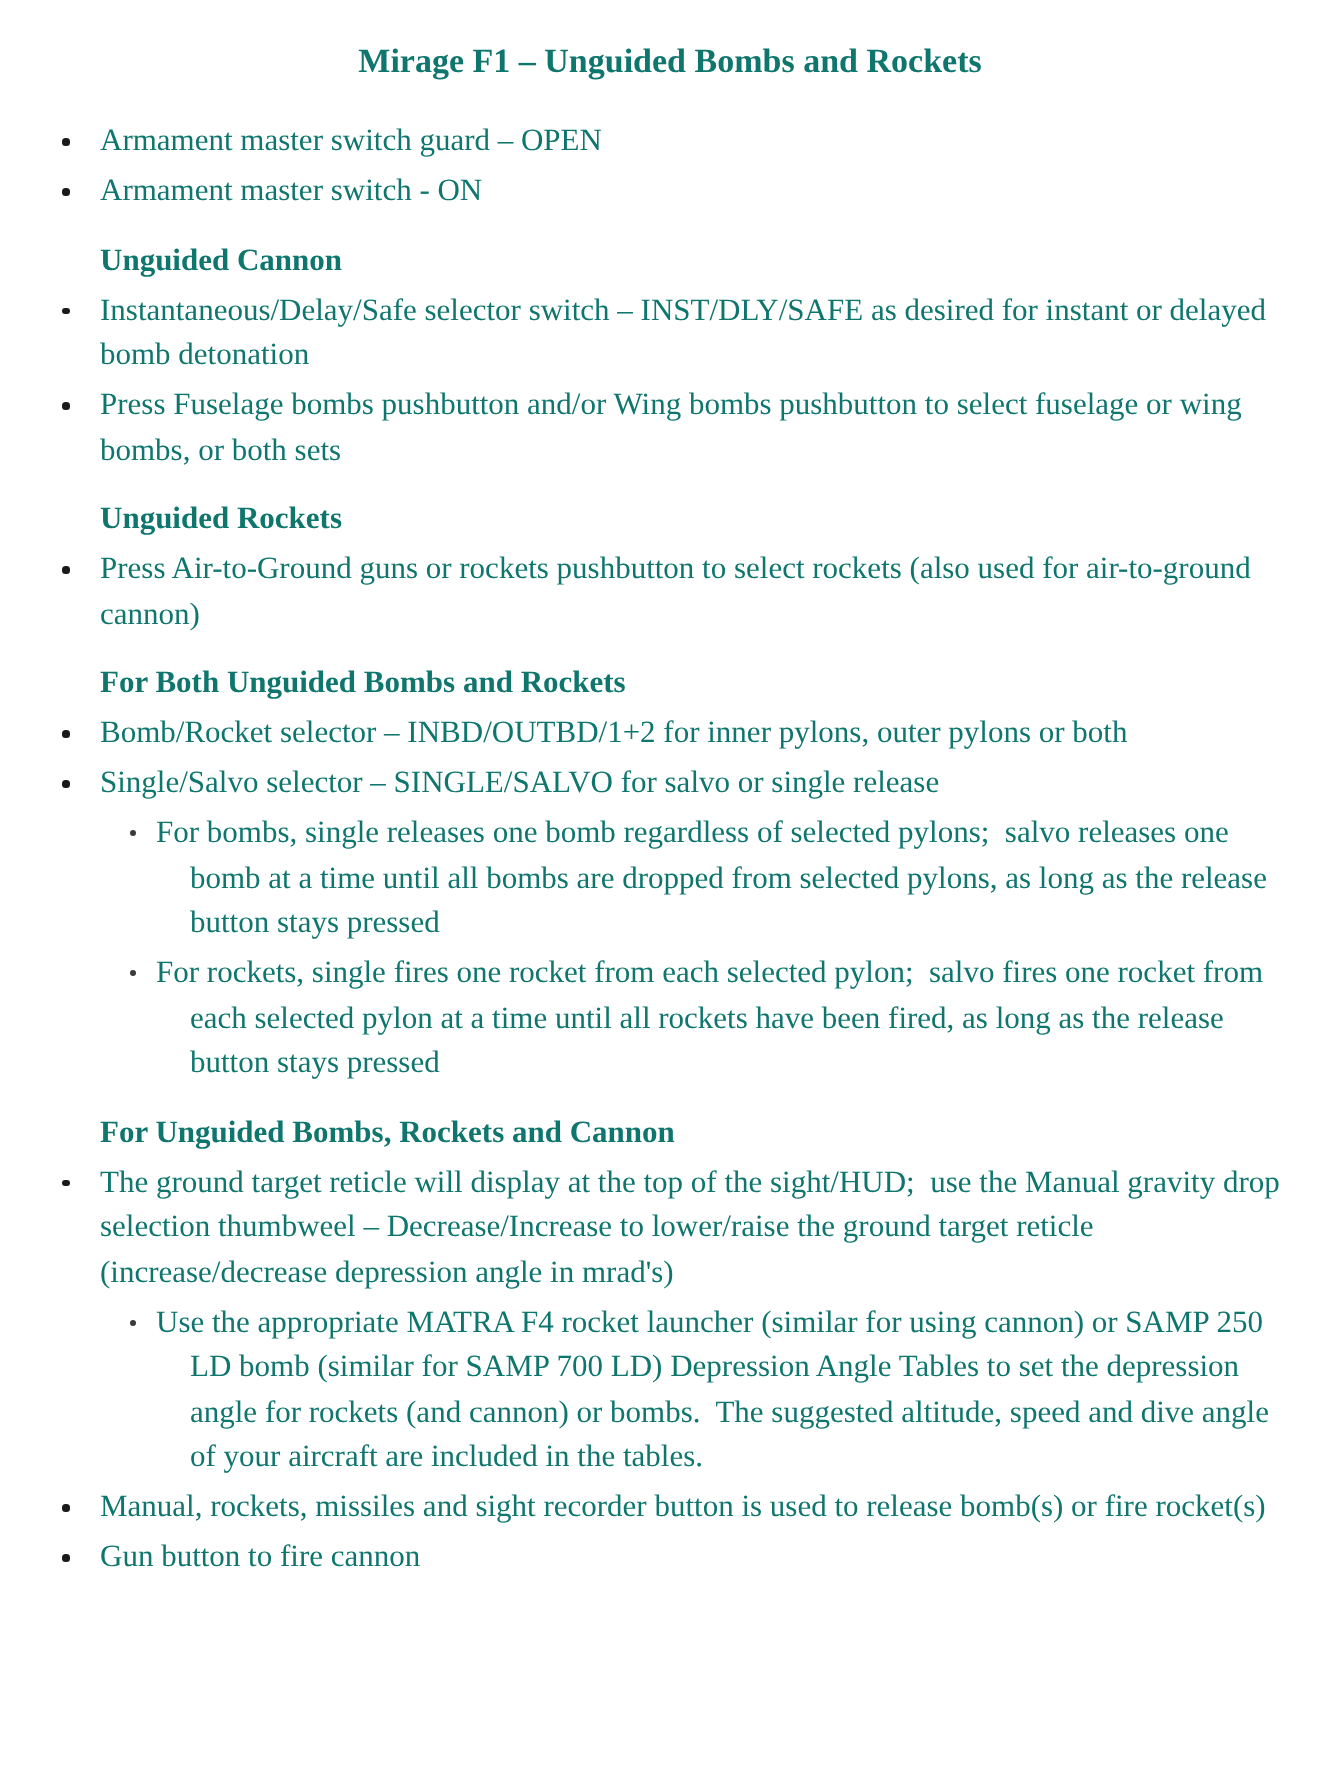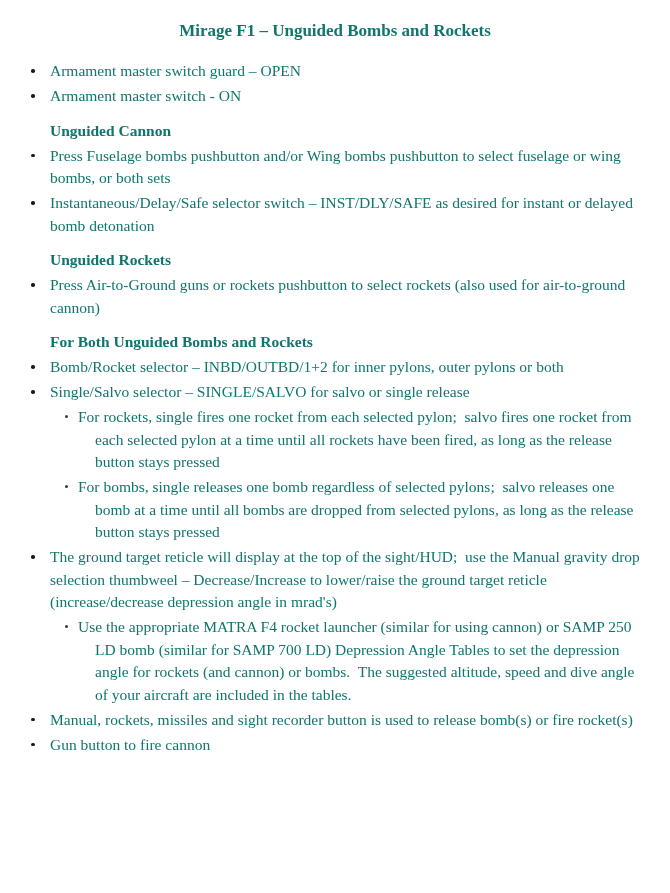--- a/index.html
+++ b/index.html
@@ -68,27 +68,28 @@
 </style>
 </head>
 <body>
 
 <div class="page">
   <div class="title">Mirage F1 – Unguided Bombs and Rockets</div>
   <div class="doc-body">
       <div class="item-l1"><span class="marker"></span><span class="txt">Armament master switch guard – OPEN</span></div>
       <div class="item-l1"><span class="marker"></span><span class="txt">Armament master switch - ON</span></div>
       <div class="heading">Unguided Cannon</div>
+      <div class="item-l1"><span class="marker"></span><span class="txt">Instantaneous/Delay/Safe selector switch – INST/DLY/SAFE as desired for instant or delayed bomb detonation</span></div>
       <div class="item-l1"><span class="marker"></span><span class="txt">Press Fuselage bombs pushbutton and/or Wing bombs pushbutton to select fuselage or wing bombs, or both sets</span></div>
-      <div class="item-l1"><span class="marker"></span><span class="txt">Instantaneous/Delay/Safe selector switch – INST/DLY/SAFE as desired for instant or delayed bomb detonation</span></div>
       <div class="heading">Unguided Rockets</div>
       <div class="item-l1"><span class="marker"></span><span class="txt">Press Air-to-Ground guns or rockets pushbutton to select rockets (also used for air-to-ground cannon)</span></div>
       <div class="heading">For Both Unguided Bombs and Rockets</div>
       <div class="item-l1"><span class="marker"></span><span class="txt">Bomb/Rocket selector – INBD/OUTBD/1+2 for inner pylons, outer pylons or both</span></div>
       <div class="item-l1"><span class="marker"></span><span class="txt">Single/Salvo selector – SINGLE/SALVO for salvo or single release</span></div>
+      <div class="item-l2"><span class="marker"></span><span class="txt">For bombs, single releases one bomb regardless of selected pylons;  salvo releases one bomb at a time until all bombs are dropped from selected pylons, as long as the release button stays pressed</span></div>
       <div class="item-l2"><span class="marker"></span><span class="txt">For rockets, single fires one rocket from each selected pylon;  salvo fires one rocket from each selected pylon at a time until all rockets have been fired, as long as the release button stays pressed</span></div>
-      <div class="item-l2"><span class="marker"></span><span class="txt">For bombs, single releases one bomb regardless of selected pylons;  salvo releases one bomb at a time until all bombs are dropped from selected pylons, as long as the release button stays pressed</span></div>
+      <div class="heading">For Unguided Bombs, Rockets and Cannon</div>
       <div class="item-l1"><span class="marker"></span><span class="txt">The ground target reticle will display at the top of the sight/HUD;  use the Manual gravity drop selection thumbweel – Decrease/Increase to lower/raise the ground target reticle (increase/decrease depression angle in mrad's)</span></div>
       <div class="item-l2"><span class="marker"></span><span class="txt">Use the appropriate MATRA F4 rocket launcher (similar for using cannon) or SAMP 250 LD bomb (similar for SAMP 700 LD) Depression Angle Tables to set the depression angle for rockets (and cannon) or bombs.  The suggested altitude, speed and dive angle of your aircraft are included in the tables.</span></div>
       <div class="item-l1"><span class="marker"></span><span class="txt">Manual, rockets, missiles and sight recorder button is used to release bomb(s) or fire rocket(s)</span></div>
       <div class="item-l1"><span class="marker"></span><span class="txt">Gun button to fire cannon</span></div>
     </div>
 </div>
 
 </body></html>

